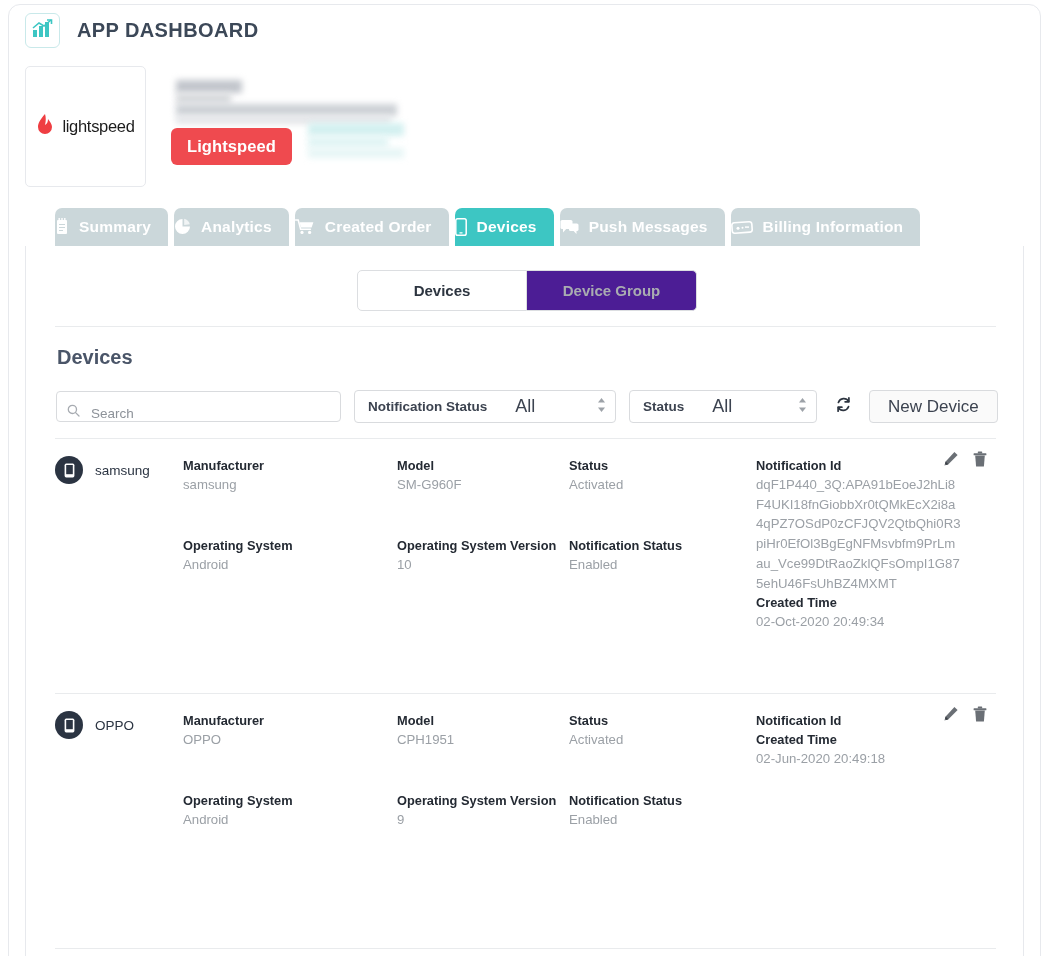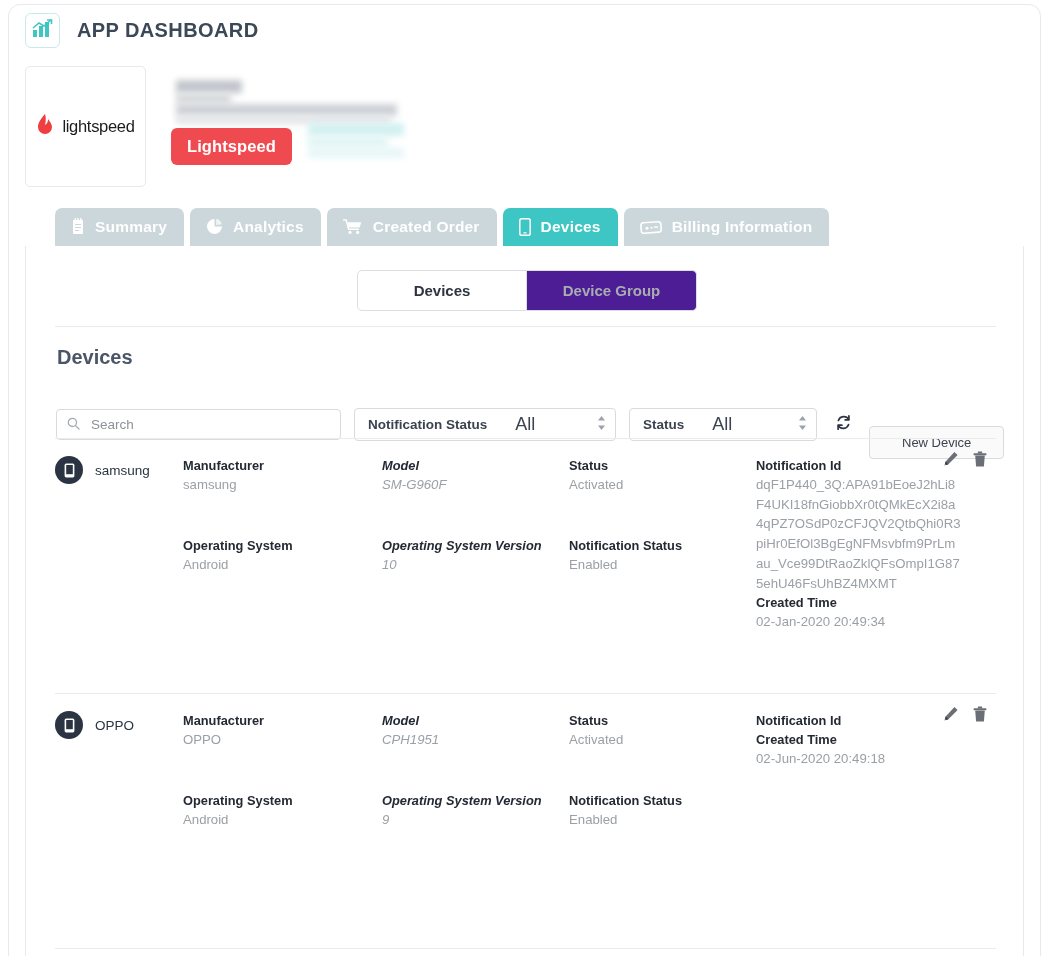--- a/index.html
+++ b/index.html
@@ -104,21 +104,21 @@
   }
   .tab {
     display: flex;
     align-items: center;
     gap: 10px;
     background: #cbd7da;
     color: #ffffff;
     font-size: 15.5px;
     font-weight: bold;
     letter-spacing: 0.2px;
-    padding: 10px 17px 11px 16px;
+    padding: 10px 17px 11px 0;
     border-radius: 7px 7px 0 0;
     height: 38px;
     white-space: nowrap;
   }
   .tab.active { background: #3dc6c3; }
   .tab .ticon { display: flex; align-items: center; }
   .tabs-underline {
     position: absolute;
     left: 25px; top: 246px;
     width: 999px; height: 2px;
@@ -182,21 +182,21 @@
     position: absolute;
     left: 30px; top: 144px;
     display: flex;
     align-items: center;
     gap: 13px;
   }
   .search-box {
     width: 285px; height: 31px;
     border: 1px solid #d9dbde;
     border-radius: 4px;
-    display: flex; align-items: center;
+    display: flex; align-items: flex-end;
     gap: 11px;
     padding: 0 10px;
     background: #fff;
   }
   .search-box .ph { font-size: 13.5px; color: #8d9299; }
   .select-box {
     height: 33px;
     border: 1px solid #d9dbde;
     border-radius: 4px;
     display: flex; align-items: center;
@@ -213,44 +213,43 @@
     width: 22px; height: 22px;
     display: flex; align-items: center; justify-content: center;
     margin: 0 2px;
   }
   .new-device-btn {
     height: 33px;
     border: 1px solid #d9dbde;
     border-radius: 4px;
     background: #fafafa;
     color: #3c4350;
-    font-size: 13px;
+    font-size: 17px;
     display: flex; align-items: center; justify-content: center;
-    padding: 0 32px;
-    margin-top: 36px;
+    padding: 0 18px;
   }
 
   
   .device-row { position: absolute; left: 0; width: 999px; }
   .dev-icon-wrap {
     position: absolute;
     left: 29px; top: 8px;
     display: flex; align-items: center; gap: 12px;
   }
   .dev-circle {
     width: 28px; height: 28px;
     border-radius: 50%;
     background: #2b3442;
     display: flex; align-items: center; justify-content: center;
   }
   .dev-name { font-size: 13.5px; color: #2b3442; }
 
   .col { position: absolute; top: 8px; }
   .col.c1 { left: 157px; width: 185px; }
-  .col.c2 { left: 356px; width: 180px; font-style: italic; }
+  .col.c2 { left: 371px; width: 180px; }
   .col.c3 { left: 543px; width: 200px; }
   .col.c4 { left: 730px; width: 205px; }
 
   .fld-label {
     font-size: 12.8px;
     font-weight: bold;
     color: #242a33;
     line-height: 19px;
   }
   .fld-value {
@@ -353,20 +352,31 @@
       <span class="ticon">
         <svg width="12" height="18" viewBox="0 0 12 18">
           <rect x="0.8" y="0.8" width="10.4" height="16.4" rx="1.8" fill="none" stroke="#ffffff" stroke-width="1.5"></rect>
           <rect x="4.3" y="14.2" width="3.4" height="1.2" rx="0.6" fill="#ffffff"></rect>
         </svg>
       </span>
       <span>Devices</span>
     </div>
     <div class="tab">
       <span class="ticon">
+        <svg width="19" height="16" viewBox="0 0 19 16">
+          <rect x="0.5" y="1" width="12" height="9" rx="1.6" fill="#ffffff"></rect>
+          <path d="M3 10 L3 13.4 L6.2 10 Z" fill="#ffffff"></path>
+          <rect x="9" y="4.5" width="9.5" height="7.5" rx="1.6" fill="#ffffff"></rect>
+          <path d="M16.5 12 L16.5 15 L13.6 12 Z" fill="#ffffff"></path>
+        </svg>
+      </span>
+      <span>Push Messages</span>
+    </div>
+    <div class="tab">
+      <span class="ticon">
         <svg width="22" height="16" viewBox="0 0 22 16">
           <rect x="1" y="3.2" width="20" height="10.5" rx="2.6" fill="none" stroke="#ffffff" stroke-width="1.6" transform="rotate(-4 11 8)"></rect>
           <circle cx="7" cy="9.2" r="1.5" fill="#ffffff"></circle>
           <circle cx="11.5" cy="8.8" r="1" fill="#ffffff"></circle>
           <rect x="14" y="7.4" width="4" height="1.4" fill="#ffffff"></rect>
         </svg>
       </span>
       <span>Billing Information</span>
     </div>
   </div>
@@ -476,21 +486,21 @@
           <div class="fld-label">Notification Status</div>
           <div class="fld-value">Enabled</div>
         </div>
       </div>
 
       <div class="col c4 notif-id">
         <div class="fld-label">Notification Id</div>
         <div class="fld-value">dqF1P440_3Q:APA91bEoeJ2hLi8F4UKI18fnGiobbXr0tQMkEcX2i8a4qPZ7OSdP0zCFJQV2QtbQhi0R3piHr0EfOl3BgEgNFMsvbfm9PrLmau_Vce99DtRaoZklQFsOmpI1G875ehU46FsUhBZ4MXMT</div>
         <div class="created">
           <div class="fld-label">Created Time</div>
-          <div class="fld-value">02-Jan-2020 20:49:34</div>
+          <div class="fld-value">02-Oct-2020 20:49:34</div>
         </div>
       </div>
 
       <div class="row-actions">
         <div class="act-btn">
           <span>
             <svg width="16" height="16" viewBox="0 0 16 16">
               <path d="M11.4 0.9 L14.6 4.1 L5.4 13.3 L1.4 14.6 L2.7 10.6 Z" fill="#6a6f75"></path>
               <path d="M2.7 10.6 L5.4 13.3 L3.4 14 L2 12.6 Z" fill="#3d4248"></path>
             </svg>

